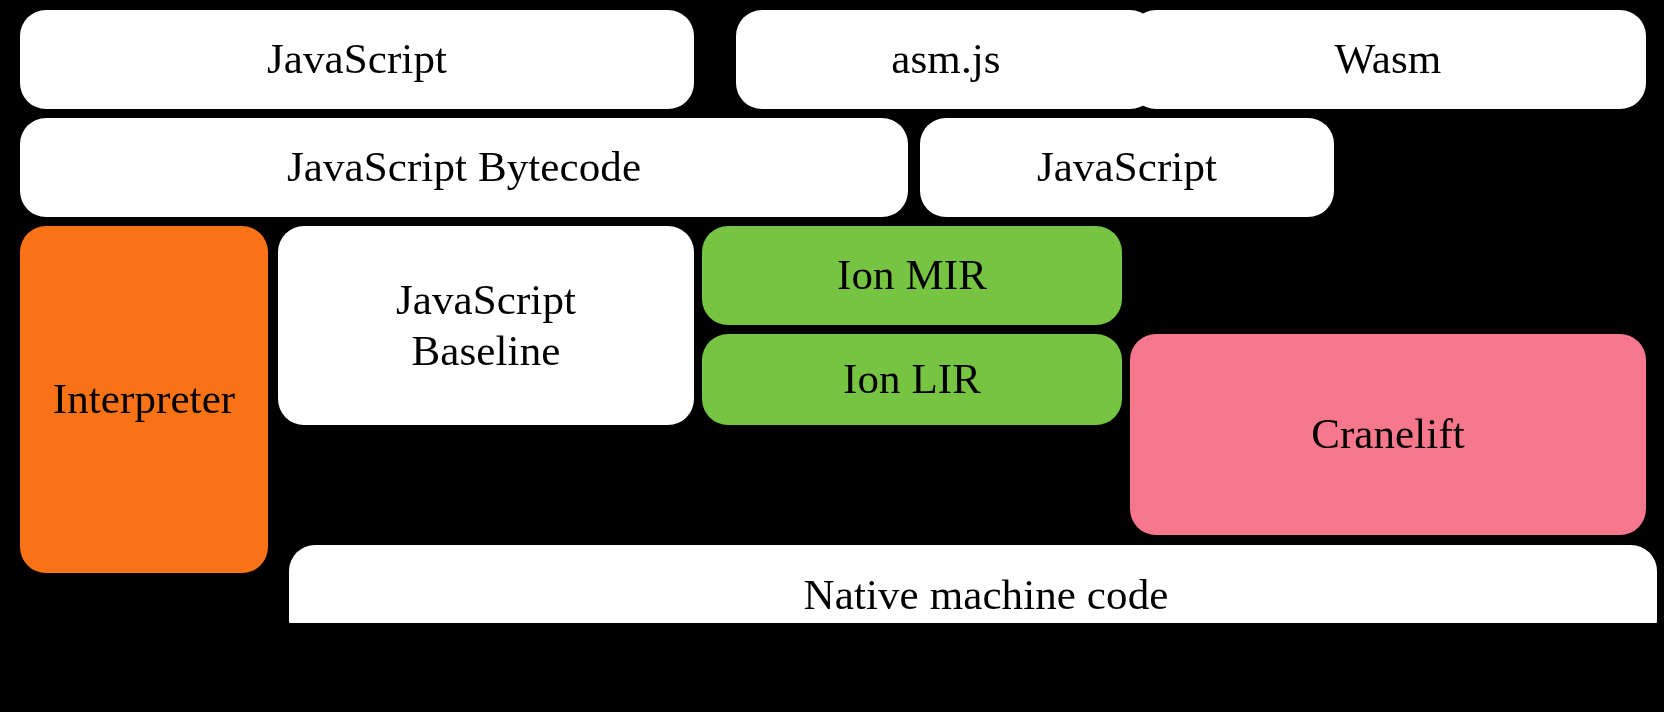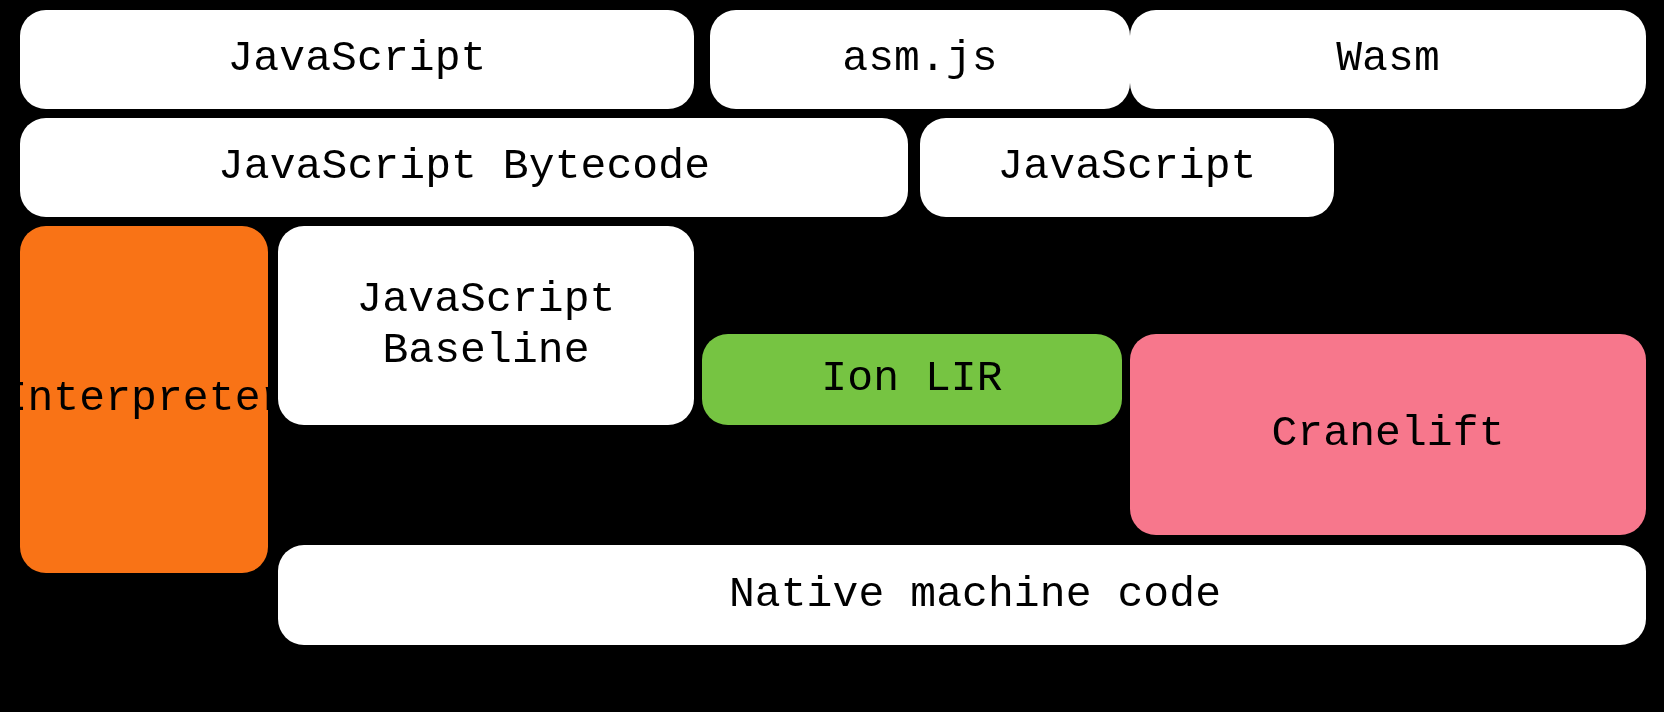--- a/index.html
+++ b/index.html
@@ -4,24 +4,24 @@
 <title>SpiderMonkey compilation pipeline</title>
 <style>
   html, body {
     margin: 0;
     padding: 0;
     background: #000000;
   }
   #stage {
     position: relative;
     width: 1664px;
-    height: 712px;
+    height: 623px;
     background: #000000;
     overflow: hidden;
-    font-family: Liberation Mono, monospace;
+    font-family: Liberation Serif, serif;
   }
   .node {
     position: absolute;
     box-sizing: border-box;
     display: flex;
     align-items: center;
     justify-content: center;
     text-align: center;
     border-radius: 26px;
     color: #000000;
@@ -39,21 +39,21 @@
 </style>
 </head>
 <body>
 
 <div id="stage">
 
   <div class="node fill-white" style="left:20px; top:10px; width:674px; height:99px;">
     <span>JavaScript</span>
   </div>
 
-  <div class="node fill-white" style="left:710px; top:10px; width:420px; height:99px;">
+  <div class="node fill-white" style="left:736px; top:10px; width:420px; height:99px;">
     <span>asm.js</span>
   </div>
 
   <div class="node fill-white" style="left:1130px; top:10px; width:516px; height:99px;">
     <span>Wasm</span>
   </div>
 
   <div class="node fill-white" style="left:20px; top:118px; width:888px; height:99px;">
     <span>JavaScript Bytecode</span>
   </div>
@@ -64,27 +64,30 @@
 
   <div class="node fill-gray" style="left:20px; top:226px; width:248px; height:347px;">
     <span>Interpreter</span>
   </div>
 
   <div class="node fill-white" style="left:278px; top:226px; width:416px; height:199px;">
     <span>JavaScript
 Baseline</span>
   </div>
 
+  <div class="node fill-green" style="left:702px; top:226px; width:420px; height:99px;">
+    <span>Ion MIR</span>
+  </div>
 
   <div class="node fill-green" style="left:702px; top:334px; width:420px; height:91px;justify-content:center;">
     <span>Ion LIR</span>
   </div>
 
   <div class="node fill-pink" style="left:1130px; top:334px; width:516px; height:201px;border-radius:26px;">
     <span>Cranelift</span>
   </div>
 
 
-  <div class="node fill-white" style="left:278px; top:545px; width:1368px; height:100px;padding-left:26px;">
+  <div class="node fill-white" style="left:289px; top:545px; width:1368px; height:100px;padding-left:26px;">
     <span>Native machine code</span>
   </div>
 
 </div>
 
 </body></html>

